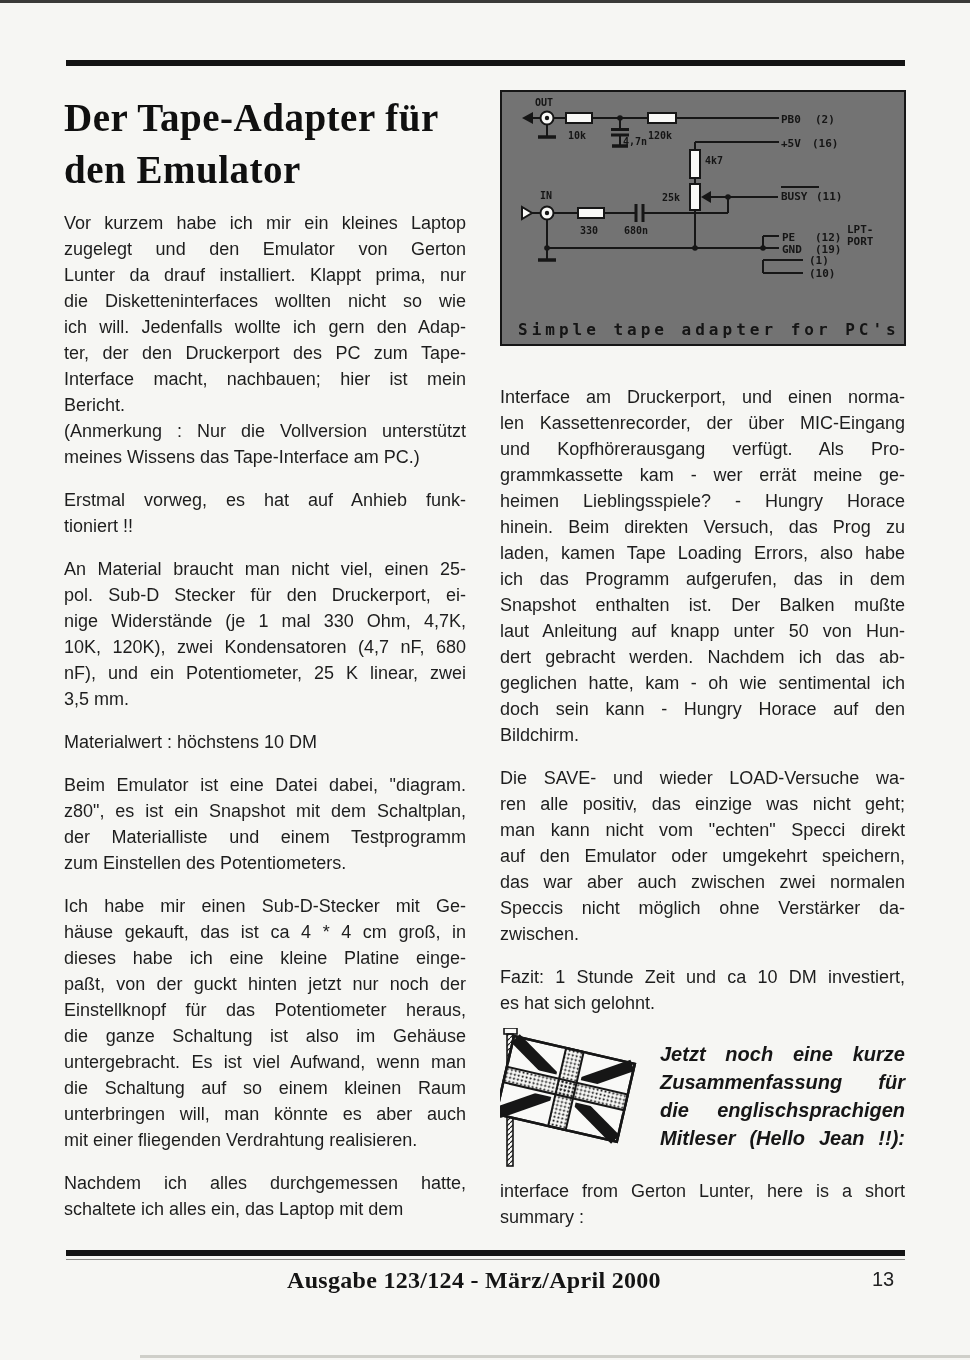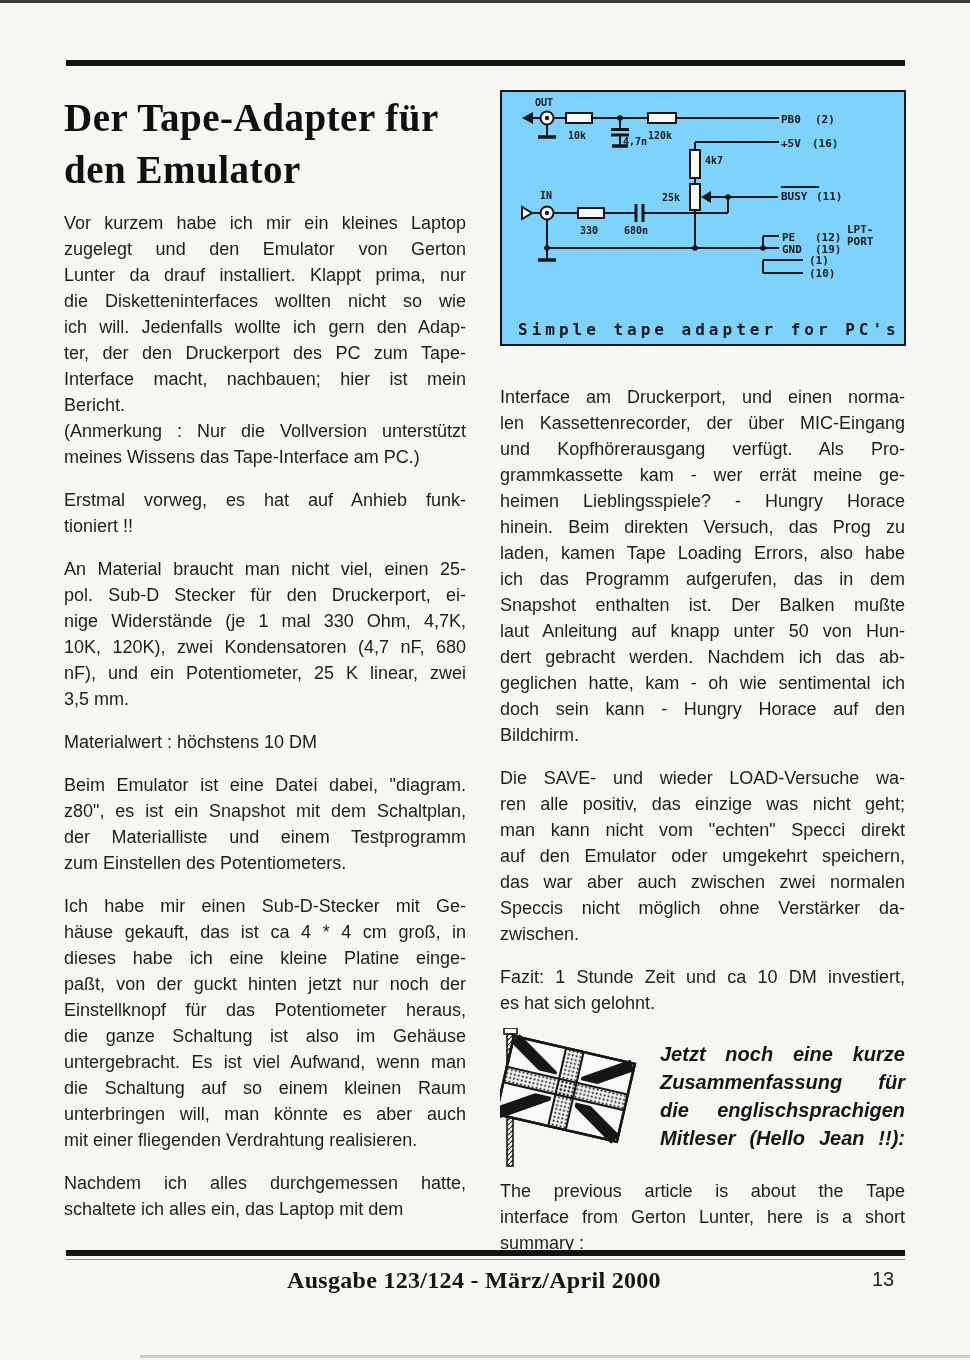--- a/index.html
+++ b/index.html
@@ -31,21 +31,21 @@
   .col-left{left:64px;top:210px;}
   .col-right{left:500px;top:384px;width:405px;}
   .para{margin:0 0 17px 0;}
   .para:last-child{margin-bottom:0;}
   .tline{text-align:justify;text-align-last:justify;white-space:normal;}
   .tline.tlast{text-align-last:left;}
   .heading .tline{font-weight:normal;}
   
   .circuit-box{
     left:500px;top:90px;width:402px;height:252px;
-    border:2px solid #161616;background:#7dd3fc;
+    border:2px solid #161616;background:#737373;
   }
   .clab{font-family:"DejaVu Sans Mono",monospace;font-weight:bold;fill:#151515;}
   
   .flag-row{display:flex;margin:12px 0 10px 0;height:140px;}
   .flag-wrap{width:160px;}
   .note-block{width:245px;margin-left:auto;margin-top:12px;
     font-weight:bold;font-style:italic;font-size:20px;line-height:28px;color:#161616;}
   .note .tline{text-align-last:justify;}
   .note .tline.tlast{text-align-last:justify;}
   .note{margin:0;}
@@ -281,21 +281,20 @@
         <div class="para note">
           <div class="tline">Jetzt noch eine kurze</div>
           <div class="tline">Zusammenfassung für</div>
           <div class="tline">die englischsprachigen</div>
           <div class="tline tlast">Mitleser (Hello Jean !!):</div>
         </div>
       </div>
   </div>
   <div>
       <div class="para body">
-        <div class="tline">The previous article is about the Tape</div>
         <div class="tline">interface from Gerton Lunter, here is a short</div>
         <div class="tline tlast">summary :</div>
       </div>
     </div>
 </div>
 
 <div class="abs rule rule-bottom"></div>
 <div class="abs rule-bottom-thin"></div>
 <div class="abs footer-issue">Ausgabe 123/124 - März/April 2000</div>
 <div class="abs footer-page">13</div>

